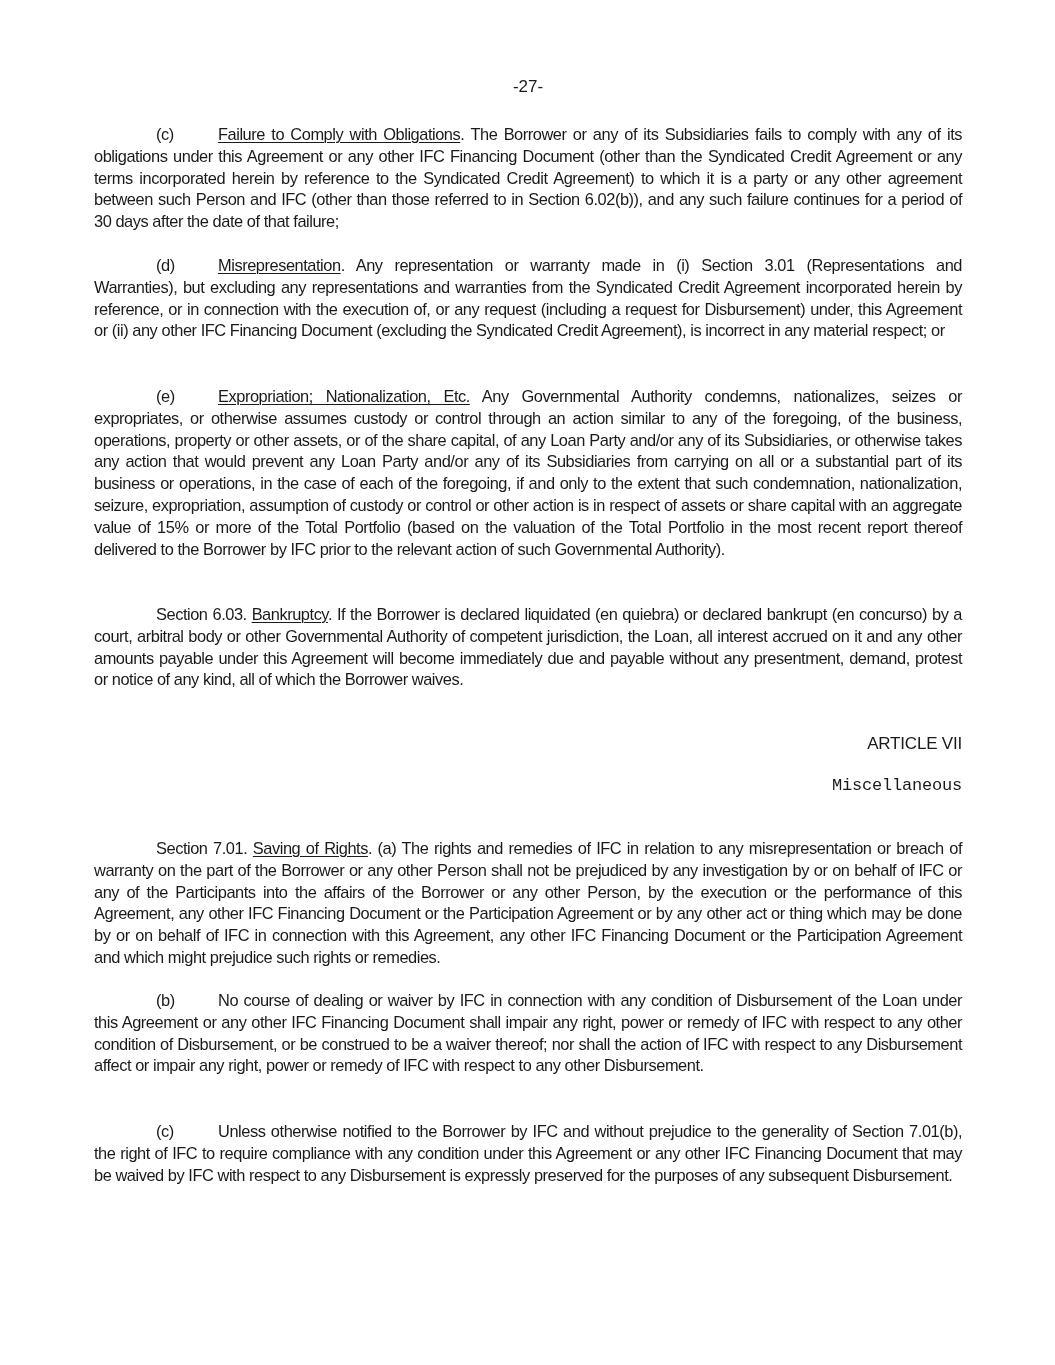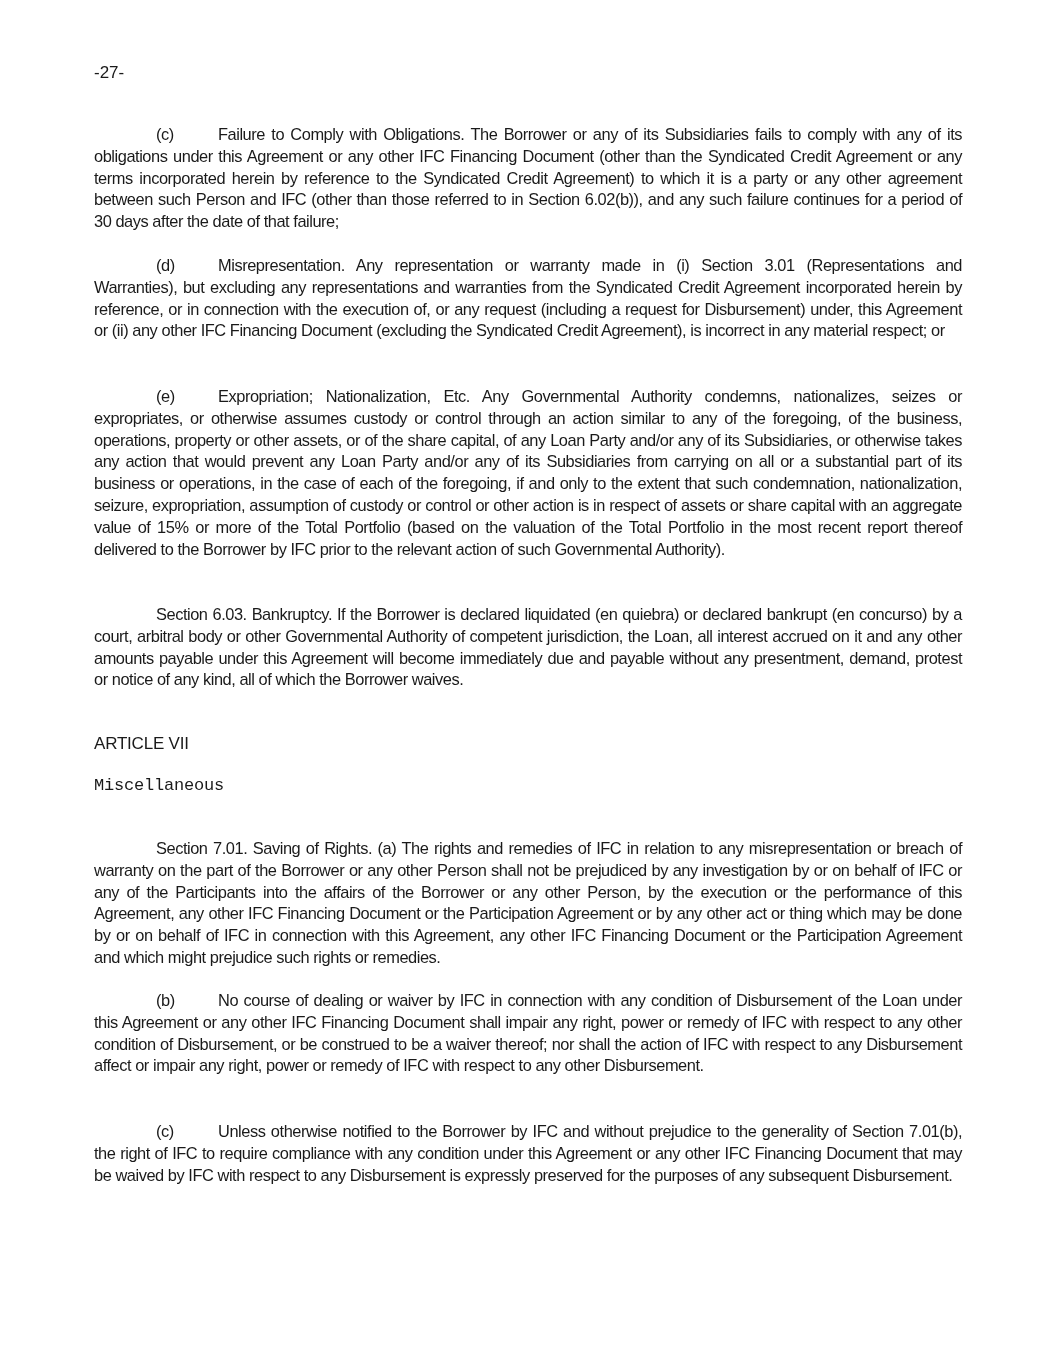--- a/index.html
+++ b/index.html
@@ -18,22 +18,22 @@
   .page {
     position: absolute;
     left: 94px;
     top: 0;
     width: 868px;
   }
   .page-number {
     position: absolute;
     left: 0;
     width: 868px;
-    top: 62px;
-    text-align: left;
+    top: 76px;
+    text-align: center;
     font-size: 17px;
     line-height: 22px;
   }
   .para {
     position: absolute;
     left: 0;
     width: 868px;
     font-size: 16.4px;
     line-height: 21.8px;
     text-align: justify;
@@ -44,29 +44,30 @@
   .para .label {
     display: inline-block;
     width: 62px;
     padding-left: 62px;
   }
   .para .indent {
     display: inline-block;
     width: 62px;
   }
   .u {
+    text-decoration: underline;
     text-underline-offset: 2px;
     text-decoration-thickness: 1px;
     margin-top: 21px;
   }
   .heading {
     position: absolute;
     left: 0;
     width: 868px;
-    text-align: left;
+    text-align: right;
     font-size: 17px;
     line-height: 22px;
     letter-spacing: -0.2px;
   }
 </style>
 </head>
 <body>
 
 <div class="page">
 

